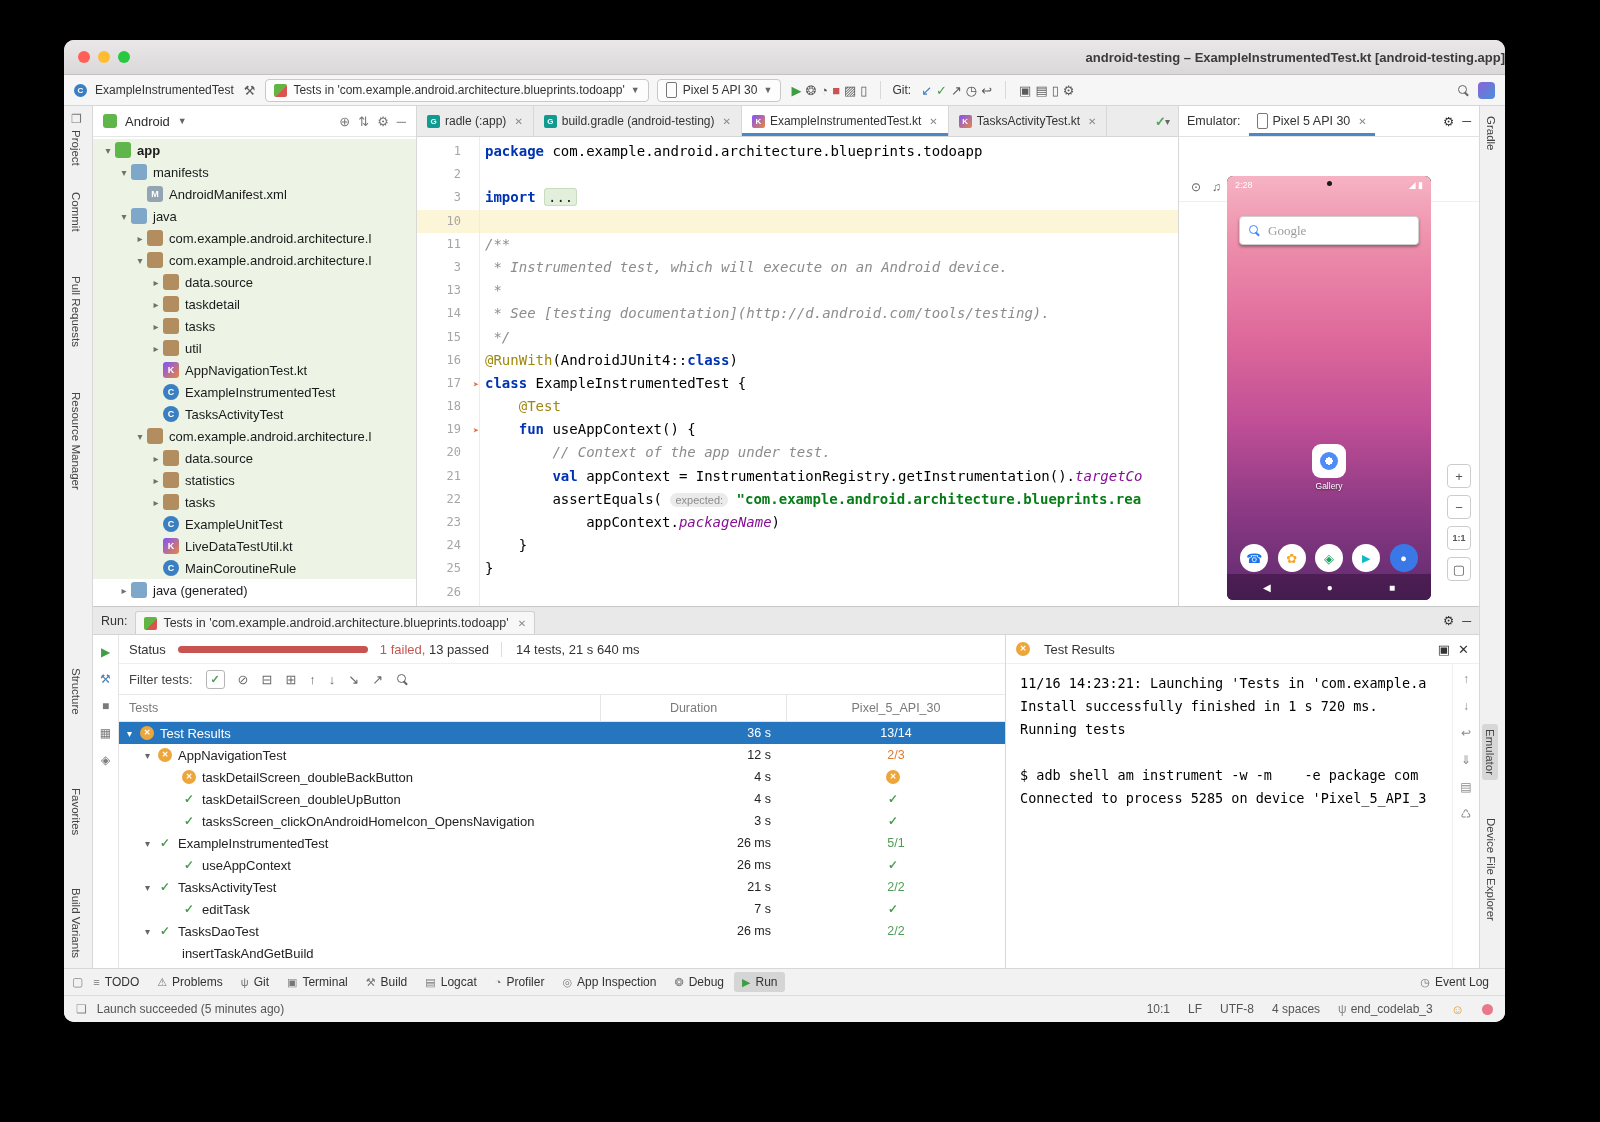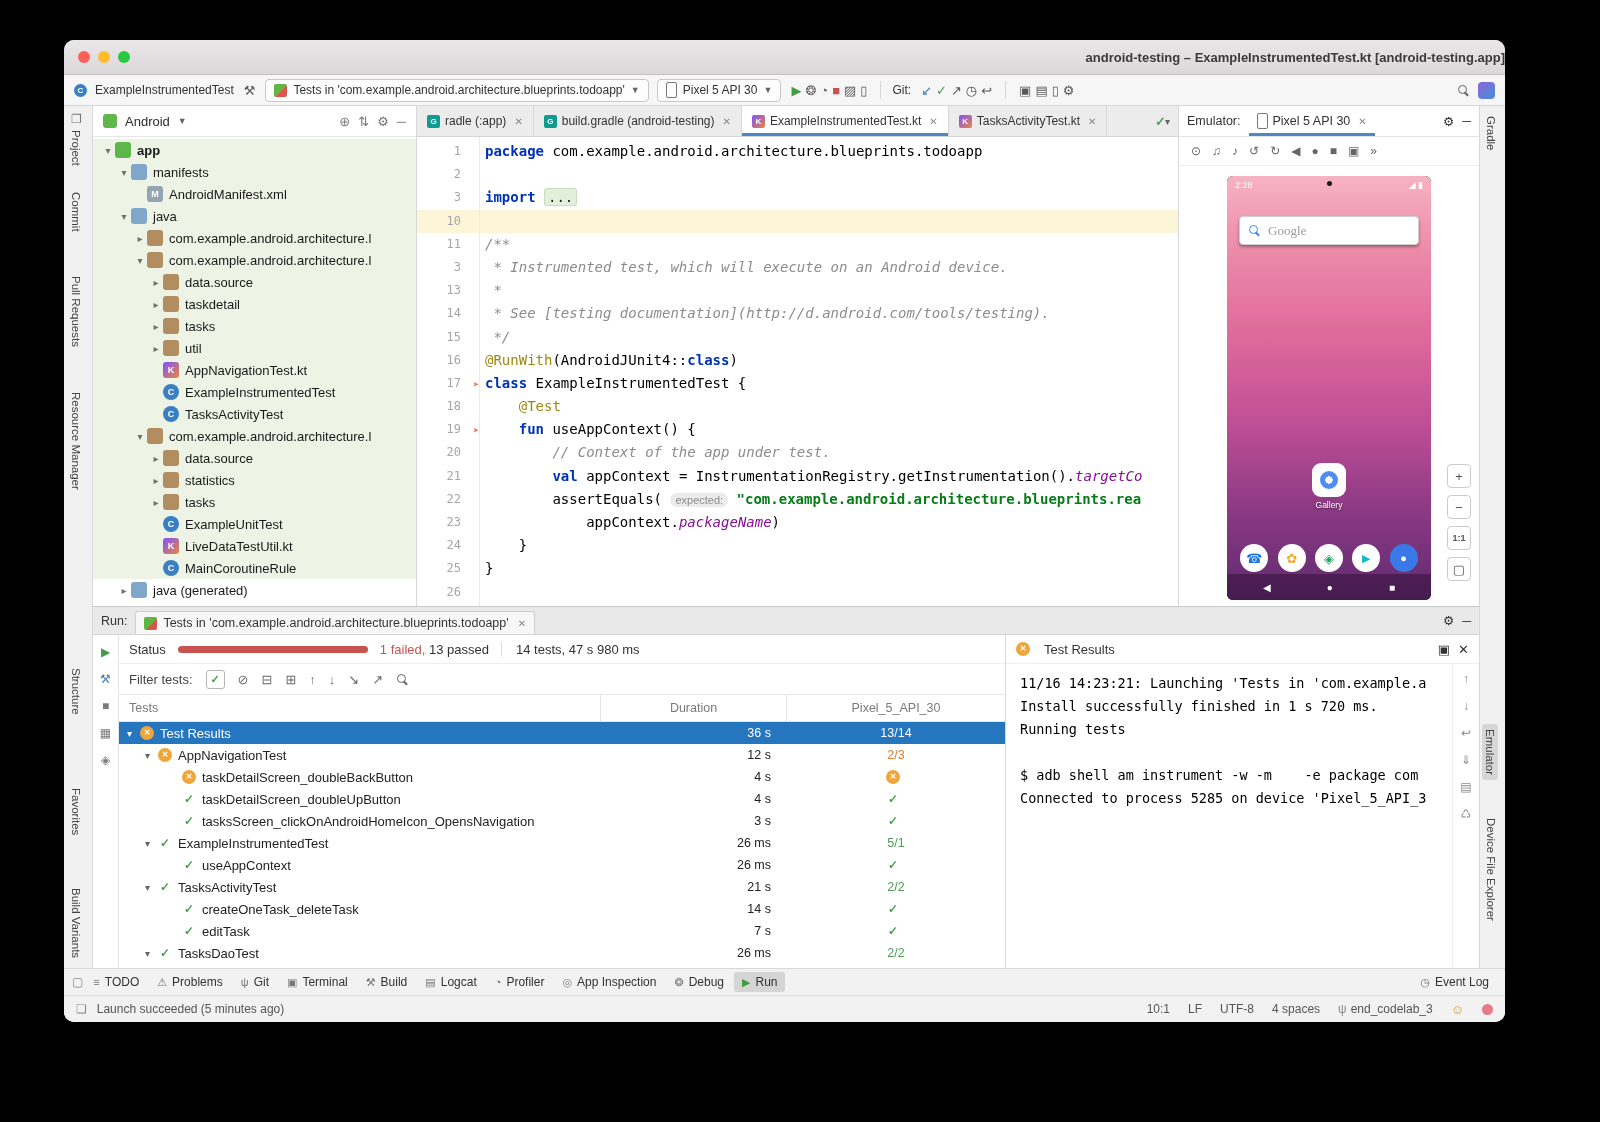--- a/index.html
+++ b/index.html
@@ -75,32 +75,32 @@
   .seg.kw{color:#0033b3;font-weight:bold}
   .seg.pl{color:#000}
   .seg.cm{color:#8c8c8c;font-style:italic}
   .seg.an{color:#9e880d}
   .seg.st{color:#067d17;font-weight:bold}
   .seg.fld{color:#871094;font-style:italic}
   .seg.fold{background:#e2efda;border:1px solid #c8dcc0;border-radius:3px;padding:0 3px;color:#222;}
   .seg.hint{background:#ebebeb;color:#8c8c8c;border-radius:8px;padding:1px 5px;font-size:11px;font-family:"Liberation Sans",sans-serif;}
   .inspect{position:absolute;top:8px;right:12px;color:#58a55c;font-weight:bold;font-size:13px;}
   
-  .emu{flex:0 0 300px;border-left:1px solid #d8d8d8;background:#fff;position:relative;display:flex;flex-direction:column;}
+  .emu{flex:0 0 300px;border-left:1px solid #d8d8d8;background:#fff;position:relative;display:flex;flex-direction:column;gap:36px;}
   .emuhead{flex:0 0 30px;border-bottom:1px solid #e2e2e2;display:flex;align-items:center;gap:8px;padding:0 8px;font-size:12.5px;color:#333;}
   .emutab{display:flex;align-items:center;gap:5px;height:100%;padding:0 8px;box-shadow:inset 0 -3px 0 #4a88c7;}
   .phoneico{display:inline-block;width:9px;height:14px;border:1.5px solid #777;border-radius:2px;}
   .emutools{flex:0 0 28px;display:flex;align-items:center;gap:11px;padding:0 12px;color:#666;font-size:12px;border-bottom:1px solid #efefef;}
   .phone{position:absolute;left:48px;top:70px;width:204px;height:424px;background:#111;border-radius:6px;overflow:hidden;}
   .screen{position:absolute;inset:0;background:linear-gradient(180deg,#f6b3c3 0%,#ec8aa9 18%,#de699b 38%,#c04f96 58%,#8e3a85 78%,#5e2a6e 100%);}
   .pstatus{height:18px;display:flex;justify-content:space-between;align-items:center;padding:0 8px;color:#fff;font-size:9px;}
   .pcam{position:absolute;left:50%;top:5px;width:5px;height:5px;margin-left:-2px;border-radius:50%;background:#1a1a1a;}
   .gsearch{position:absolute;left:12px;right:12px;top:40px;height:27px;background:#fff;border:1px solid #cfcfcf;border-radius:4px;box-shadow:0 2px 3px rgba(0,0,0,.35);display:flex;align-items:center;gap:7px;padding:0 8px;}
   .glogo{font-family:"Liberation Serif",serif;color:#9b9b9b;font-size:13px;}
-  .gallery{position:absolute;left:50%;top:268px;transform:translateX(-50%);text-align:center;margin-top:19px;}
+  .gallery{position:absolute;left:50%;top:268px;transform:translateX(-50%);text-align:center;}
   .gicon{width:34px;height:34px;background:#fff;border-radius:9px;margin:0 auto;display:flex;align-items:center;justify-content:center;}
   .gflower{width:18px;height:18px;border-radius:50%;background:radial-gradient(circle at 50% 50%,#fff 0 28%,#4e8df7 30% 100%);}
   .glabel{color:#fff;font-size:8.5px;margin-top:3px;text-shadow:0 1px 2px rgba(0,0,0,.5);}
   .dock{position:absolute;left:0;right:0;bottom:28px;display:flex;justify-content:space-evenly;align-items:center;padding:0 4px;}
   .dicon{width:28px;height:28px;border-radius:50%;background:#fff;display:flex;align-items:center;justify-content:center;font-size:13px;}
   .phone-icon{color:#1a73e8}.photos-icon{color:#f5a623}.maps-icon{color:#1ea362}.play-icon{color:#12b8c6;font-size:11px}.camera-icon{background:#3b78e7;color:#fff;font-size:11px}
   .pnav{position:absolute;left:0;right:0;bottom:0;height:26px;background:rgba(40,10,45,.45);display:flex;align-items:center;justify-content:space-between;padding:0 36px;color:#fff;font-size:10px;}
   .emuside{position:absolute;right:8px;top:358px;display:flex;flex-direction:column;gap:7px;align-items:center;}
   .sidebtn{width:22px;height:22px;border:1px solid #ccc;border-radius:4px;background:#fff;color:#555;font-size:13px;display:flex;align-items:center;justify-content:center;}
   .sidebtn.small{font-size:9px;font-weight:bold;}
@@ -595,21 +595,21 @@
                 <span class="">◈</span>
               </div>
             <div class="tests">
               <div class="statusrow">
                 <span>Status</span>
                 <span class="pbar"></span>
                 <span>
                   <span class="failed">1 failed,</span>
                   <span>13 passed</span>
                 </span>
-                <span class="summary">14 tests, 47 s 980 ms</span>
+                <span class="summary">14 tests, 21 s 640 ms</span>
               </div>
               <div class="filterrow">
                 <span>Filter tests:</span>
                 <span class="checkbox">✓</span>
                 <span style="display:flex;gap:13px;align-items:center">
 
                 <span class="fico">⊘</span>
                     <span class="fico">⊟</span>
                     <span class="fico">⊞</span>
                     <span class="fico">↑</span>
@@ -723,32 +723,20 @@
                       <span class="tico pass"></span>
                       <span class="tlbl">TasksActivityTest</span>
                     </span>
                     <span class="tdur">21 s</span>
                     <span class="tresw">
                       <span class="rg">2/2</span>
                       <span class=""></span>
                     </span>
                   </div>
 
-                  <div class="trw">
-                    <span class="tlw d2t">
-                      <span class="tchev"></span>
-                      <span class="tico pass"></span>
-                      <span class="tlbl">createOneTask_deleteTask</span>
-                    </span>
-                    <span class="tdur">14 s</span>
-                    <span class="tresw">
-                      <span class=""></span>
-                      <span class="tico pass"></span>
-                    </span>
-                  </div>
 
                   <div class="trw">
                     <span class="tlw d2t">
                       <span class="tchev"></span>
                       <span class="tico pass"></span>
                       <span class="tlbl">editTask</span>
                     </span>
                     <span class="tdur">7 s</span>
                     <span class="tresw">
                       <span class=""></span>

